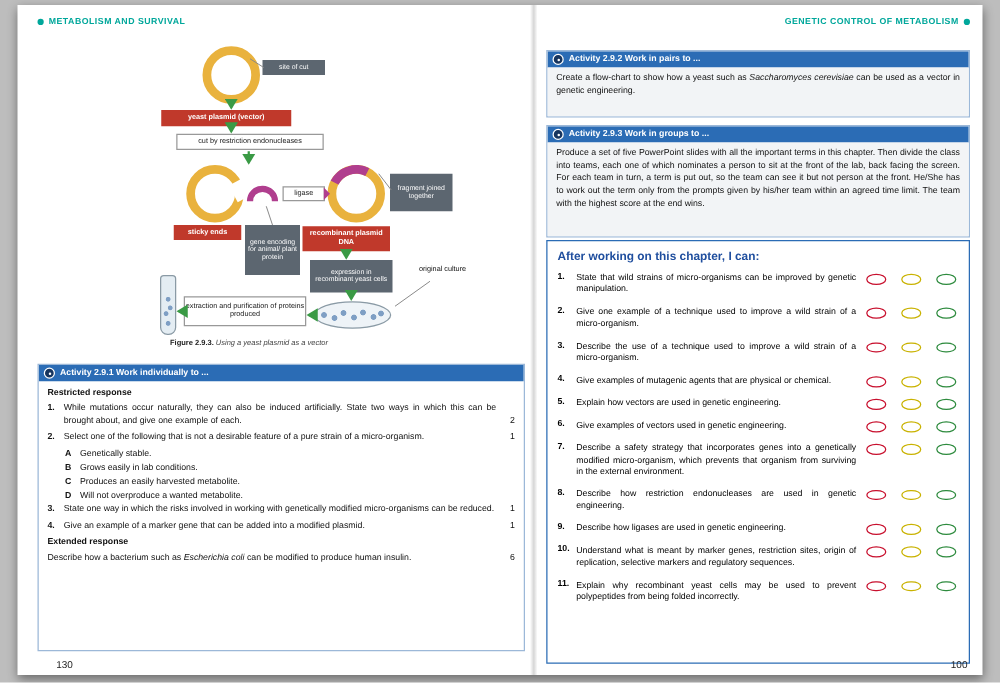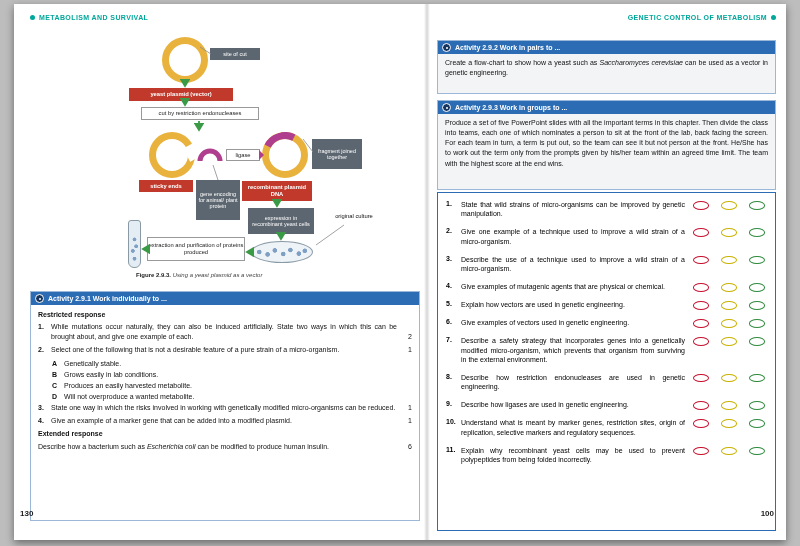--- a/index.html
+++ b/index.html
@@ -13,21 +13,21 @@
   .page-right { width:358px; }
   .fold { position:absolute; left:410px; top:0; width:6px; height:100%; z-index:5;
           background:linear-gradient(90deg, rgba(0,0,0,0), rgba(0,0,0,.16), rgba(0,0,0,0)); }
 
   .page-header { position:absolute; top:10px; display:flex; align-items:center; gap:4px;
                  font-size:7px; font-weight:bold; letter-spacing:.4px; color:var(--teal,#00A79B); }
   .page-left  .page-header { left:16px; }
   .page-right .page-header { right:10px; }
   .hdot { width:5px; height:5px; border-radius:50%; background:var(--teal,#00A79B); flex:none; }
 
-  .page-number { position:absolute; top:505px; font-size:8px; font-weight:bold; color:#222; }
+  .page-number { position:absolute; top:523px; font-size:8px; font-weight:normal; color:#222;margin-left:25px; }
   .page-left  .page-number { left:6px; }
   .page-right .page-number { right:12px; }
 
   
   .diagram { position:absolute; left:0; top:0; width:414px; height:290px; }
   .dlabel { position:absolute; display:flex; align-items:center; justify-content:center;
             text-align:center; line-height:1.15; }
   .red-label   { background:var(--red,#C0392B); color:#fff; font-size:5.8px; font-weight:bold; }
   .slate-label { background:var(--slate,#5C6670); color:#fff; font-size:5.5px; padding:1px; }
   .plain-label { background:#fff; border:1px solid #999; color:#222; font-size:5.8px; }
@@ -242,20 +242,21 @@
 
     <div class="activity-box" style="left:9px; top:96px; width:339px; height:90px;">
       <div class="activity-header">
         <span class="activity-icon"></span>
         <span>Activity 2.9.3 Work in groups to ...</span>
       </div>
       <div class="activity-body body-gray">Produce a set of five PowerPoint slides with all the important terms in this chapter. Then divide the class into teams, each one of which nominates a person to sit at the front of the lab, back facing the screen. For each team in turn, a term is put out, so the team can see it but not person at the front. He/She has to work out the term only from the prompts given by his/her team within an agreed time limit. The team with the highest score at the end wins.</div>
     </div>
 
     <div class="checklist-box">
+      <div class="checklist-title">After working on this chapter, I can:</div>
       <div>
   <div class="check-row">
     <span class="check-num">1.</span>
     <span class="check-text">State that wild strains of micro-organisms can be improved by genetic manipulation.</span>
     <span class="check-ovals">
       <span class="oval" style="border-color: rgb(200, 16, 46);"></span>
       <span class="oval" style="border-color: rgb(201, 178, 0);"></span>
       <span class="oval" style="border-color: rgb(46, 139, 62);"></span>
     </span>
   </div>

